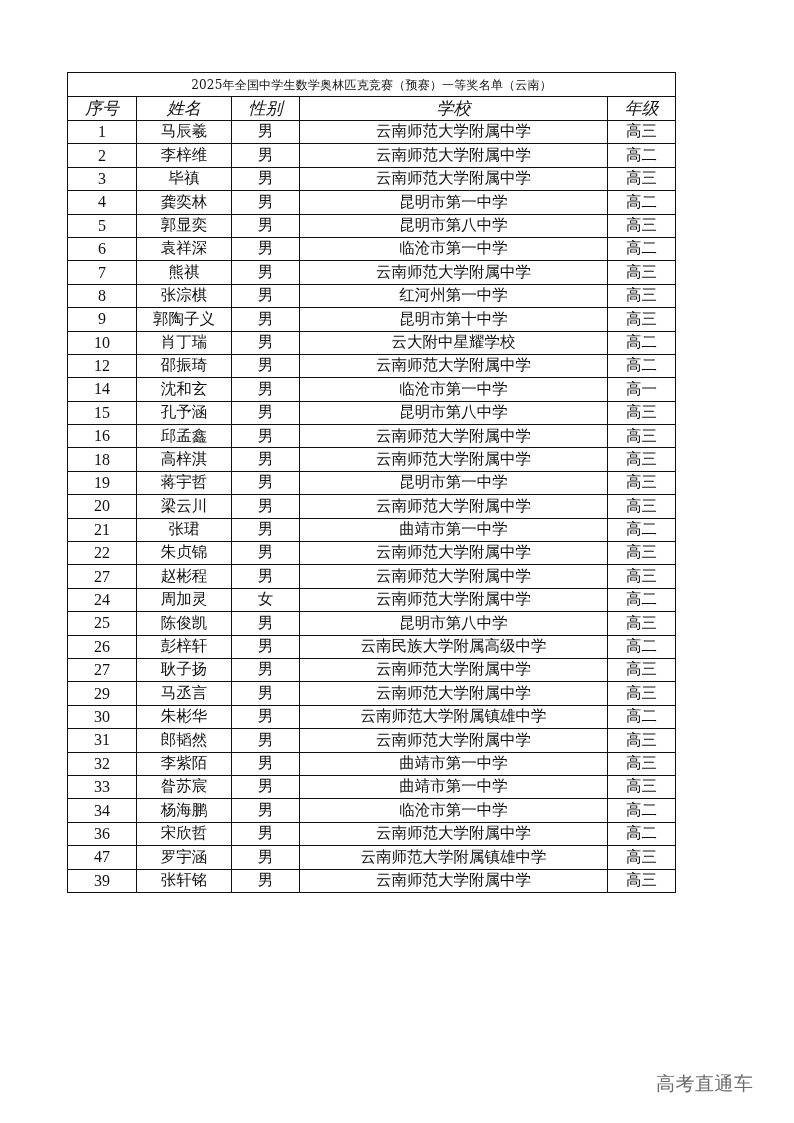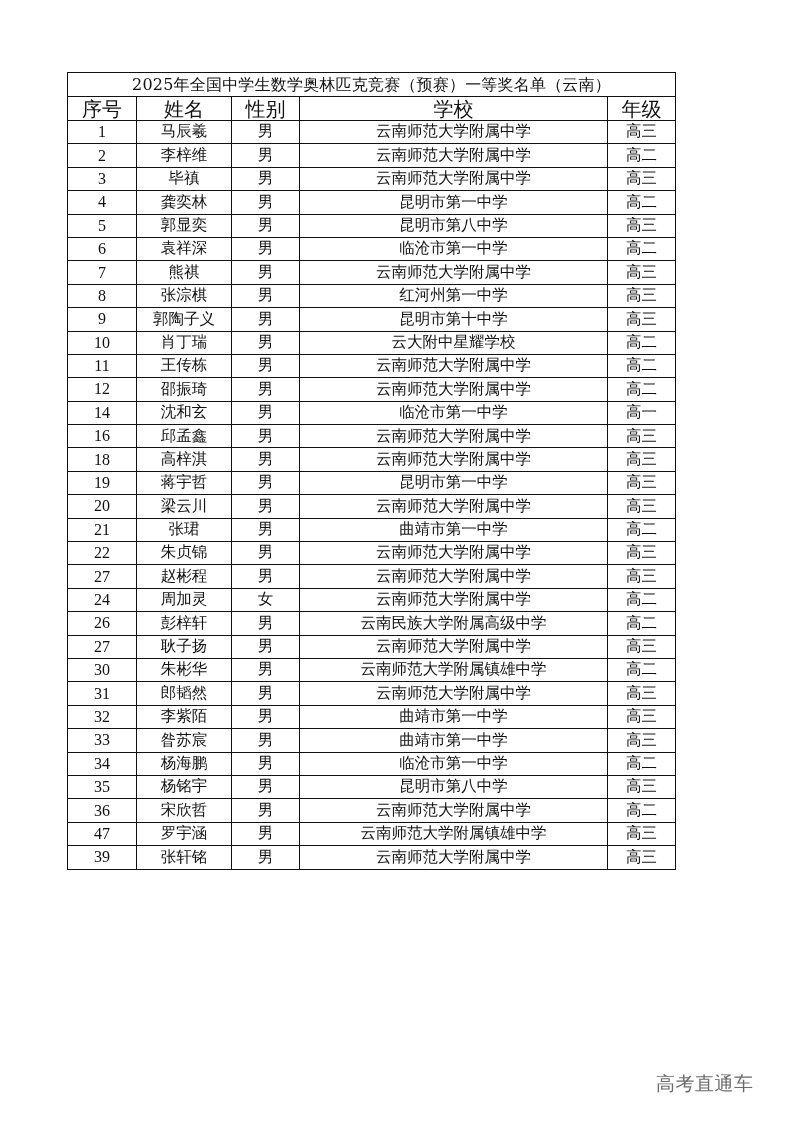--- a/index.html
+++ b/index.html
@@ -28,26 +28,27 @@
       padding: 0;
       text-align: center;
       vertical-align: middle;
       white-space: nowrap;
       overflow: hidden;
       font-weight: normal;
       line-height: 1;
     }
     .sheet .title-row td {
       height: 23px;
-      font-size: 16px;
+      font-size: 12px;
       letter-spacing: 0.2px;
     }
     .sheet .head-row th {
       height: 23px;
-      font-size: 20px;
+      font-size: 17px;
+      font-style: italic;
     }
     .sheet .data-row td {
       height: 22.4px;
       font-size: 15.5px;
     }
     .sheet .data-row td.idx {
       font-family: "Liberation Serif", "DejaVu Serif", serif;
       font-size: 16px;
     }
     .watermark {
@@ -148,39 +149,39 @@
         <td>高三</td>
       </tr>
       <tr class="data-row">
         <td class="idx">10</td>
         <td>肖丁瑞</td>
         <td>男</td>
         <td>云大附中星耀学校</td>
         <td>高二</td>
       </tr>
       <tr class="data-row">
-        <td class="idx">11</td>
-        <td>王传栋</td>
-        <td>男</td>
-        <td>云南师范大学附属中学</td>
-        <td>高二</td>
-      </tr>
-      <tr class="data-row">
         <td class="idx">12</td>
         <td>邵振琦</td>
         <td>男</td>
         <td>云南师范大学附属中学</td>
         <td>高二</td>
       </tr>
       <tr class="data-row">
         <td class="idx">14</td>
         <td>沈和玄</td>
         <td>男</td>
         <td>临沧市第一中学</td>
         <td>高一</td>
+      </tr>
+      <tr class="data-row">
+        <td class="idx">15</td>
+        <td>孔予涵</td>
+        <td>男</td>
+        <td>昆明市第八中学</td>
+        <td>高三</td>
       </tr>
       <tr class="data-row">
         <td class="idx">16</td>
         <td>邱孟鑫</td>
         <td>男</td>
         <td>云南师范大学附属中学</td>
         <td>高三</td>
       </tr>
       <tr class="data-row">
         <td class="idx">18</td>
@@ -225,34 +226,48 @@
         <td>高三</td>
       </tr>
       <tr class="data-row">
         <td class="idx">24</td>
         <td>周加灵</td>
         <td>女</td>
         <td>云南师范大学附属中学</td>
         <td>高二</td>
       </tr>
       <tr class="data-row">
+        <td class="idx">25</td>
+        <td>陈俊凯</td>
+        <td>男</td>
+        <td>昆明市第八中学</td>
+        <td>高三</td>
+      </tr>
+      <tr class="data-row">
         <td class="idx">26</td>
         <td>彭梓轩</td>
         <td>男</td>
         <td>云南民族大学附属高级中学</td>
         <td>高二</td>
       </tr>
       <tr class="data-row">
         <td class="idx">27</td>
         <td>耿子扬</td>
         <td>男</td>
         <td>云南师范大学附属中学</td>
         <td>高三</td>
       </tr>
       <tr class="data-row">
+        <td class="idx">29</td>
+        <td>马丞言</td>
+        <td>男</td>
+        <td>云南师范大学附属中学</td>
+        <td>高三</td>
+      </tr>
+      <tr class="data-row">
         <td class="idx">30</td>
         <td>朱彬华</td>
         <td>男</td>
         <td>云南师范大学附属镇雄中学</td>
         <td>高二</td>
       </tr>
       <tr class="data-row">
         <td class="idx">31</td>
         <td>郎韬然</td>
         <td>男</td>
@@ -272,27 +287,20 @@
         <td>男</td>
         <td>曲靖市第一中学</td>
         <td>高三</td>
       </tr>
       <tr class="data-row">
         <td class="idx">34</td>
         <td>杨海鹏</td>
         <td>男</td>
         <td>临沧市第一中学</td>
         <td>高二</td>
-      </tr>
-      <tr class="data-row">
-        <td class="idx">35</td>
-        <td>杨铭宇</td>
-        <td>男</td>
-        <td>昆明市第八中学</td>
-        <td>高三</td>
       </tr>
       <tr class="data-row">
         <td class="idx">36</td>
         <td>宋欣哲</td>
         <td>男</td>
         <td>云南师范大学附属中学</td>
         <td>高二</td>
       </tr>
       <tr class="data-row">
         <td class="idx">47</td>

